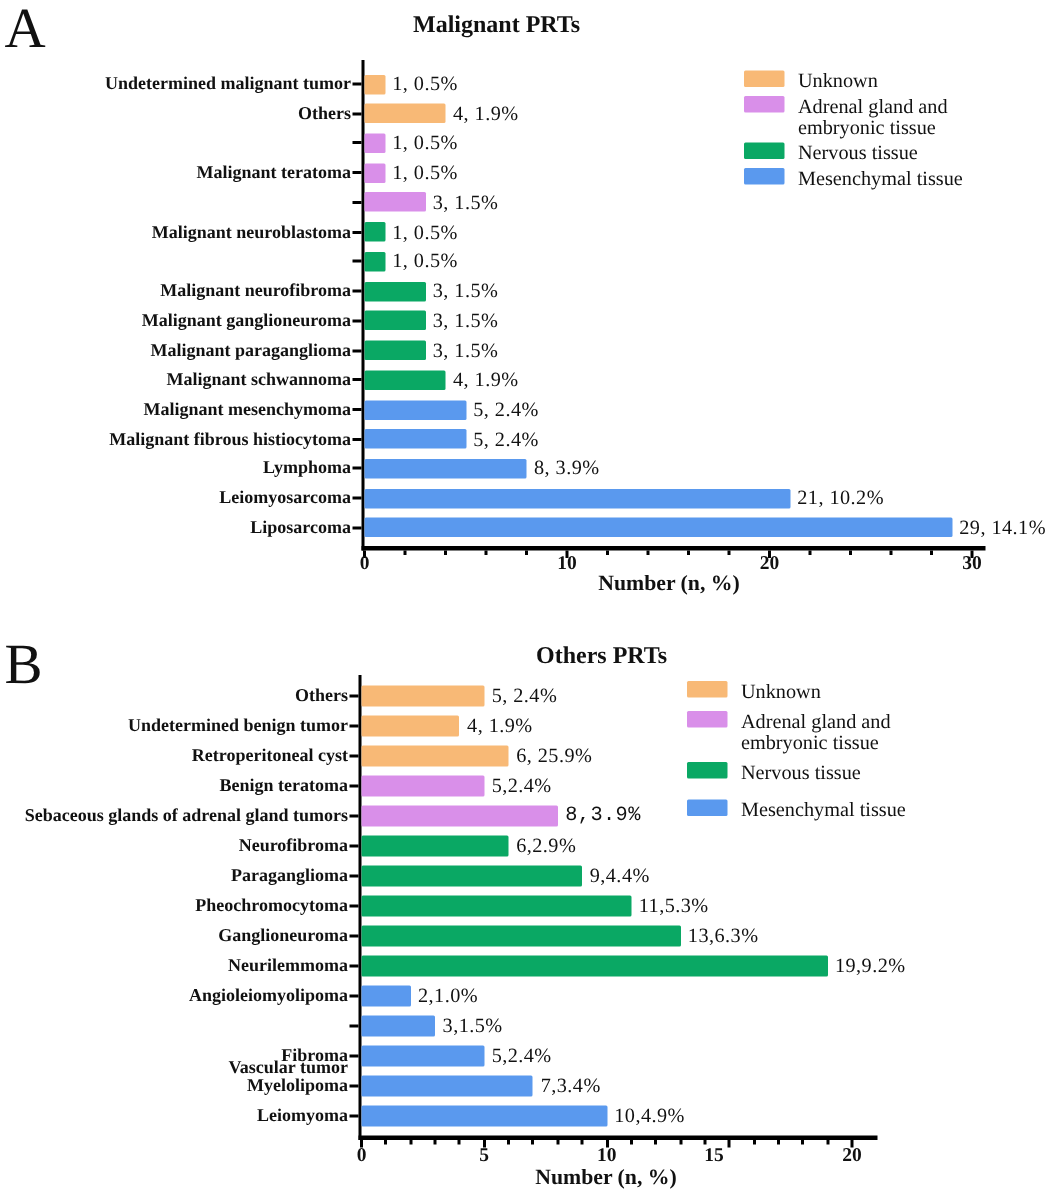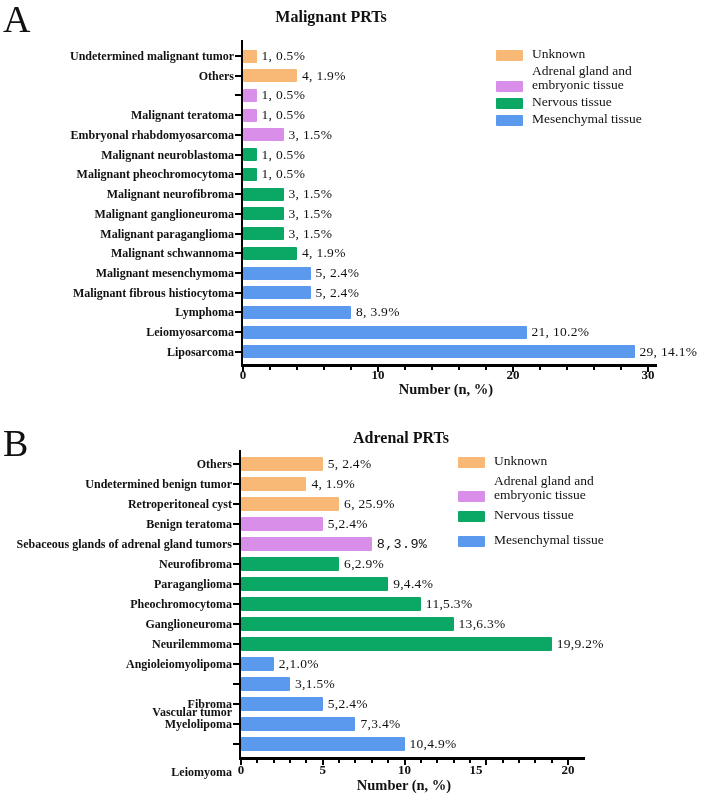--- a/index.html
+++ b/index.html
@@ -37,21 +37,21 @@
     font-weight:bold; font-size:13px;
   }
   .xaxis-label {
     position:absolute; transform:translateX(-50%);
     font-weight:bold; font-size:14.5px; white-space:nowrap;
   }
   .legend { position:absolute; display:flex; flex-direction:column; }
   .legend-a { left:496px; top:47px;  gap:3px; }
   .legend-b { left:458px; top:454px; gap:6px; }
   .legend-b .legend-item:last-child { margin-top:5px; }
-  .legend-item { display:flex; align-items:flex-end; }
+  .legend-item { display:flex; align-items:flex-start; }
   .legend-swatch { width:27px; height:11px; flex:0 0 27px; margin-right:9px; border-radius:1px; }
   .legend-text { font-size:13.5px; line-height:14px; max-width:130px; }
 </style>
 </head>
 <body>
 
 <div class="panel" id="panel-a">
   <div class="panel-letter" style="left:3px; top:0px">A</div>
   <div class="panel-title" style="left:331px; top:8px">Malignant PRTs</div>
   <div class="plot-area">
@@ -85,29 +85,27 @@
       <div class="ytick" style="left: 234.5px; top: 74.73px; width: 6px;"></div>
       <div class="bar" style="left: 243px; top: 69.23px; width: 54px; height: 13px; background: rgb(248, 185, 118);"></div>
       <div class="val-label" style="left: 302px; top: 75.73px;">4, 1.9%</div>
       <div class="ytick" style="left: 234.5px; top: 94.46px; width: 6px;"></div>
       <div class="bar" style="left: 243px; top: 88.96px; width: 13.5px; height: 13px; background: rgb(217, 143, 233);"></div>
       <div class="val-label" style="left: 261.5px; top: 95.46px;">1, 0.5%</div>
       <div class="cat-label" style="right: 475px; top: 115.19px;">Malignant teratoma</div>
       <div class="ytick" style="left: 234.5px; top: 114.19px; width: 6px;"></div>
       <div class="bar" style="left: 243px; top: 108.69px; width: 13.5px; height: 13px; background: rgb(217, 143, 233);"></div>
       <div class="val-label" style="left: 261.5px; top: 115.19px;">1, 0.5%</div>
-      <div class="cat-label" style="right: 475px; top: 134.92px;">Embryonal rhabdomyosarcoma</div>
       <div class="ytick" style="left: 234.5px; top: 133.92px; width: 6px;"></div>
       <div class="bar" style="left: 243px; top: 128.42px; width: 40.5px; height: 13px; background: rgb(217, 143, 233);"></div>
       <div class="val-label" style="left: 288.5px; top: 134.92px;">3, 1.5%</div>
       <div class="cat-label" style="right: 475px; top: 154.65px;">Malignant neuroblastoma</div>
       <div class="ytick" style="left: 234.5px; top: 153.65px; width: 6px;"></div>
       <div class="bar" style="left: 243px; top: 148.15px; width: 13.5px; height: 13px; background: rgb(10, 168, 100);"></div>
       <div class="val-label" style="left: 261.5px; top: 154.65px;">1, 0.5%</div>
-      <div class="cat-label" style="right: 475px; top: 174.38px;">Malignant pheochromocytoma</div>
       <div class="ytick" style="left: 234.5px; top: 173.38px; width: 6px;"></div>
       <div class="bar" style="left: 243px; top: 167.88px; width: 13.5px; height: 13px; background: rgb(10, 168, 100);"></div>
       <div class="val-label" style="left: 261.5px; top: 174.38px;">1, 0.5%</div>
       <div class="cat-label" style="right: 475px; top: 194.11px;">Malignant neurofibroma</div>
       <div class="ytick" style="left: 234.5px; top: 193.11px; width: 6px;"></div>
       <div class="bar" style="left: 243px; top: 187.61px; width: 40.5px; height: 13px; background: rgb(10, 168, 100);"></div>
       <div class="val-label" style="left: 288.5px; top: 194.11px;">3, 1.5%</div>
       <div class="cat-label" style="right: 475px; top: 213.84px;">Malignant ganglioneuroma</div>
       <div class="ytick" style="left: 234.5px; top: 212.84px; width: 6px;"></div>
       <div class="bar" style="left: 243px; top: 207.34px; width: 40.5px; height: 13px; background: rgb(10, 168, 100);"></div>
@@ -157,21 +155,21 @@
       </div>
       <div class="legend-item">
         <div class="legend-swatch" style="background: rgb(90, 153, 238);"></div>
         <div class="legend-text">Mesenchymal tissue</div>
       </div>
     </div>
 </div>
 
 <div class="panel" id="panel-b">
   <div class="panel-letter" style="left:3px; top:424px">B</div>
-  <div class="panel-title" style="left:401px; top:429px">Adrenal PRTs</div>
+  <div class="panel-title" style="left:401px; top:429px">Others PRTs</div>
   <div class="plot-area">
       <div class="axis-line" style="left: 238.5px; top: 450px; width: 2.5px; height: 309.5px;"></div>
       <div class="axis-line" style="left: 238.5px; top: 757px; width: 346.668px; height: 2.5px;"></div>
       <div class="xtick" style="left: 240px; top: 759.5px; height: 5px;"></div>
       <div class="xtick" style="left: 256.35px; top: 759.5px; height: 3.5px;"></div>
       <div class="xtick" style="left: 272.7px; top: 759.5px; height: 3.5px;"></div>
       <div class="xtick" style="left: 289.05px; top: 759.5px; height: 3.5px;"></div>
       <div class="xtick" style="left: 305.4px; top: 759.5px; height: 3.5px;"></div>
       <div class="xtick" style="left: 321.75px; top: 759.5px; height: 5px;"></div>
       <div class="xtick" style="left: 338.1px; top: 759.5px; height: 3.5px;"></div>
@@ -243,21 +241,21 @@
       <div class="bar" style="left: 241px; top: 677px; width: 49.05px; height: 14px; background: rgb(90, 153, 238);"></div>
       <div class="val-label" style="left: 295.05px; top: 684px;">3,1.5%</div>
       <div class="cat-label" style="right: 477px; top: 704px;">Fibroma</div>
       <div class="ytick" style="left: 232.5px; top: 703px; width: 6px;"></div>
       <div class="bar" style="left: 241px; top: 697px; width: 81.75px; height: 14px; background: rgb(90, 153, 238);"></div>
       <div class="val-label" style="left: 327.75px; top: 704px;">5,2.4%</div>
       <div class="cat-label" style="right: 477px; top: 724px; margin-left: 16px;">Myelolipoma</div>
       <div class="ytick" style="left: 232.5px; top: 723px; width: 6px;"></div>
       <div class="bar" style="left: 241px; top: 717px; width: 114.45px; height: 14px; background: rgb(90, 153, 238);"></div>
       <div class="val-label" style="left: 360.45px; top: 724px;">7,3.4%</div>
-      <div class="cat-label" style="right: 477px; top: 772px; margin-left: 15px;">Leiomyoma</div>
+      <div class="cat-label" style="right: 477px; top: 744px; margin-left: 15px;">Leiomyoma</div>
       <div class="ytick" style="left: 232.5px; top: 743px; width: 6px;"></div>
       <div class="bar" style="left: 241px; top: 737px; width: 163.5px; height: 14px; background: rgb(90, 153, 238);"></div>
       <div class="val-label" style="left: 409.5px; top: 744px;">10,4.9%</div>
     </div>
   <div class="xaxis-label" style="left:404px; top:777px">Number (n, %)</div>
   <div class="legend legend-b">
       <div class="legend-item">
         <div class="legend-swatch" style="background: rgb(248, 185, 118);"></div>
         <div class="legend-text">Unknown</div>
       </div>

